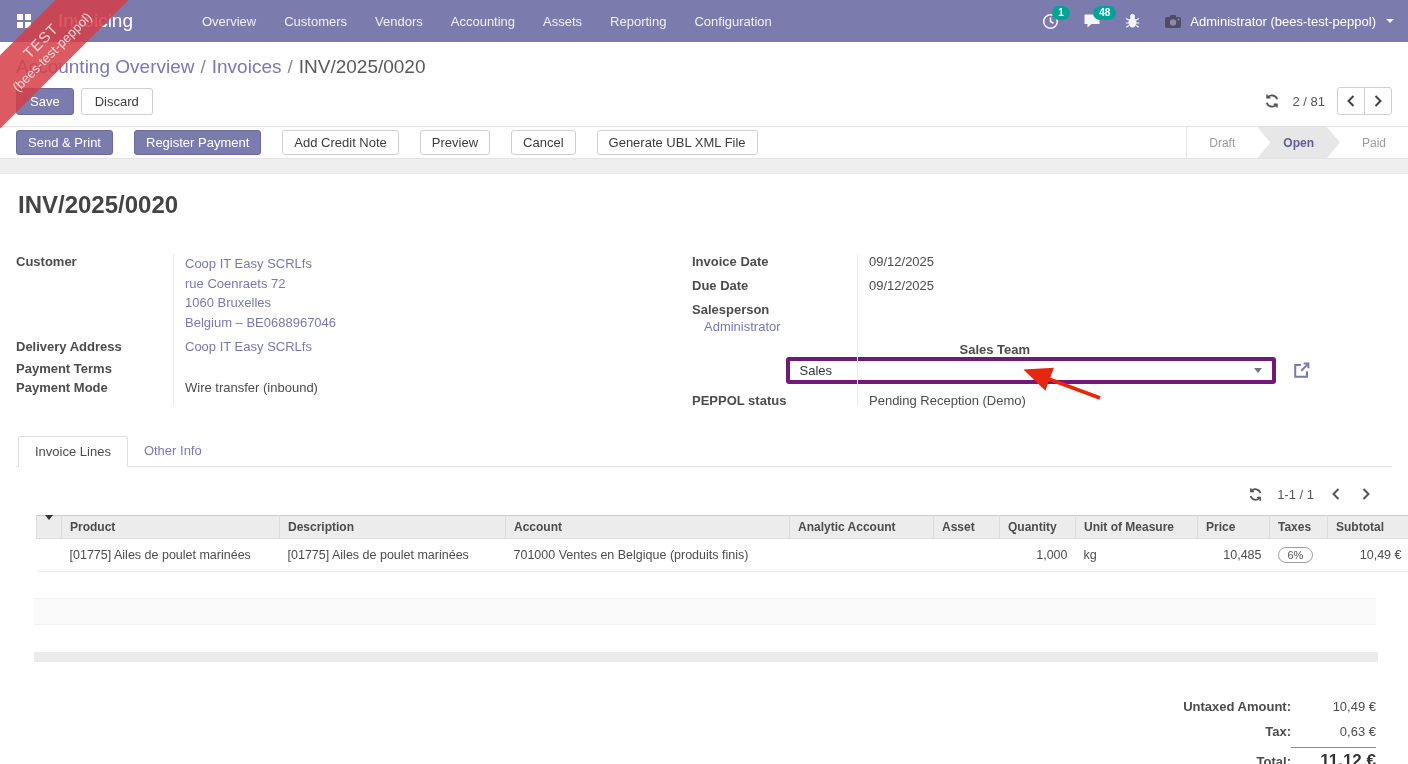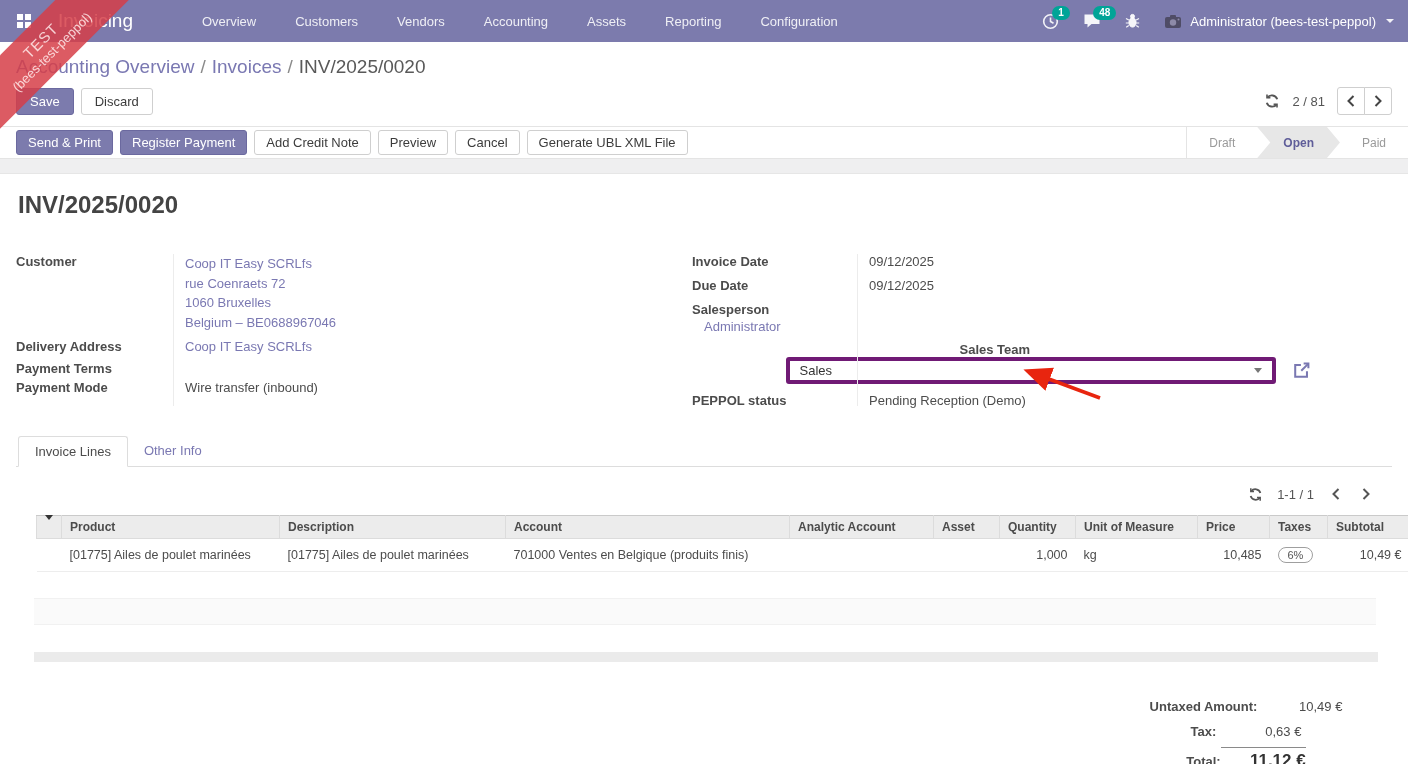--- a/index.html
+++ b/index.html
@@ -3,21 +3,21 @@
 <meta charset="utf-8">
 <style>
   * { margin:0; padding:0; box-sizing:border-box; }
   html,body { width:1408px; height:764px; overflow:hidden; background:#fff;
     font-family:"Liberation Sans", sans-serif; color:#4c4c4c; position:relative; }
 
   
   .navbar { height:42px; background:#7c7bad; display:flex; align-items:center; padding:0 14px; }
   .apps-btn { width:20px; height:20px; display:flex; align-items:center; justify-content:center; cursor:pointer; }
   .app-name { color:#fff; font-size:19px; margin-left:24px; cursor:pointer; }
-  .nav-menu { display:flex; margin-left:58px; gap:17px; }
+  .nav-menu { display:flex; margin-left:58px; gap:6px; }
   .nav-item { color:rgba(255,255,255,0.88); font-size:13px; padding:6px 11px; cursor:pointer; }
   .systray { margin-left:auto; display:flex; align-items:center; gap:24px; }
   .tray-ico { position:relative; cursor:pointer; display:flex; }
   .badge { position:absolute; top:-7px; left:10px; background:#00a497; color:#fff; font-size:10px;
     border-radius:8px; padding:1px 6px; line-height:12px; font-weight:bold; }
   .user-block { display:flex; align-items:center; gap:8px; color:#fff; font-size:13px; cursor:pointer; }
   .caret-down { width:0; height:0; border-left:4px solid transparent; border-right:4px solid transparent;
     border-top:4px solid rgba(255,255,255,0.9); margin-left:2px; }
 
   
@@ -44,21 +44,21 @@
   .pager-btns { display:flex; }
   .pager-btn { width:28px; height:28px; background:#fff; border:1px solid #cfcfcf; display:flex;
     align-items:center; justify-content:center; cursor:pointer; }
   .pager-btn:first-child { border-radius:3px 0 0 3px; }
   .pager-btn:last-child { border-radius:0 3px 3px 0; margin-left:-1px; }
   .icon-btn { cursor:pointer; display:flex; align-items:center; }
 
   
   .statusbar { margin-top:11px; border-top:1px solid #e4e4e4; border-bottom:1px solid #e4e4e4;
     display:flex; align-items:stretch; padding-left:16px; height:33px; }
-  .sb-buttons { display:flex; align-items:center; gap:7px; }
+  .sb-buttons { display:flex; align-items:center; gap:21px; }
   .sb-buttons .btn { padding:4px 11px; }
   .sb-states { margin-left:auto; display:flex; align-items:stretch; border-left:1px solid #e4e4e4; }
   .state { font-size:12px; color:#9a9a9a; padding:0 22px; display:flex; align-items:center; cursor:pointer; }
   .state.active { background:#e7e7e7; color:#5f5d99; font-weight:bold;
     clip-path:polygon(0 0, calc(100% - 13px) 0, 100% 50%, calc(100% - 13px) 100%, 0 100%, 13px 50%); padding:0 26px; }
 
   .band { height:15px; background:#efeff0; border-bottom:1px solid #e6e6e6; }
 
   
   .sheet { background:#fff; padding:0 16px; }
@@ -106,21 +106,21 @@
     border-top:5px solid #333; margin:0 auto; cursor:pointer; }
   .tax-pill { display:inline-block; border:1px solid #9f9f9f; border-radius:10px; padding:1px 9px;
     font-size:11px; color:#555; background:#fff; }
 
   .stripe-row { height:27px; background:#fafafa; border-top:1px solid #f1f1f1;
     border-bottom:1px solid #f1f1f1; margin:26px 16px 0 18px; }
   .hscroll { height:10px; background:#ebebeb; margin:27px 14px 0 18px; }
 
   
   .totals { margin:37px 16px 0 auto; width:260px; font-size:13px; }
-  .trow { display:flex; justify-content:center; align-items:baseline; margin-bottom:10px; }
+  .trow { display:flex; justify-content:flex-end; align-items:baseline; margin-bottom:10px; }
   .tlabel { font-weight:bold; color:#4c4c4c; }
   .tvalue { width:85px; text-align:right; color:#4c4c4c; }
   .trow.grand .tvalue { font-size:17px; font-weight:bold; color:#333;
     border-top:1px solid #8a8a8a; padding-top:3px; margin-top:-2px; }
 
   .annot-arrow { position:absolute; left:1008px; top:356px; z-index:40; pointer-events:none; }
 
   svg { display:block; }
 </style>
 </head>

